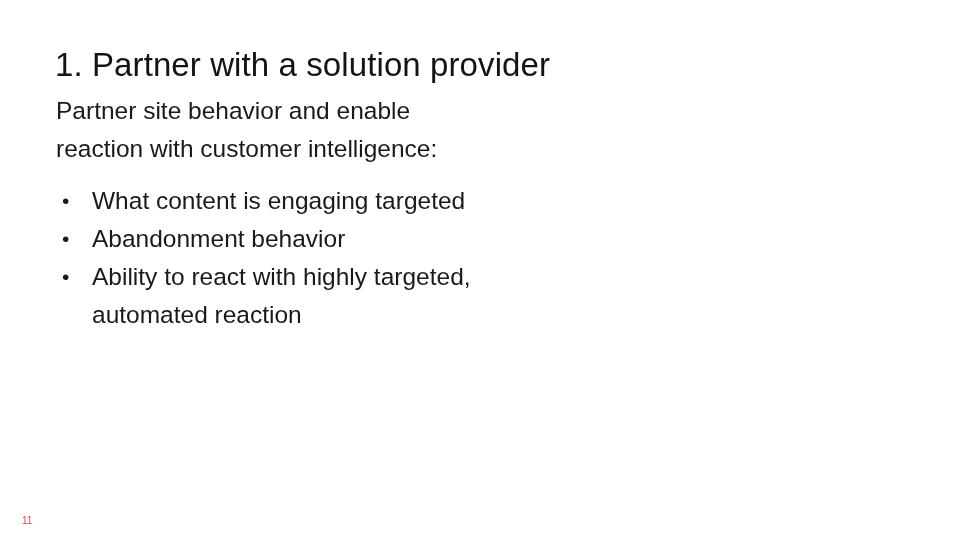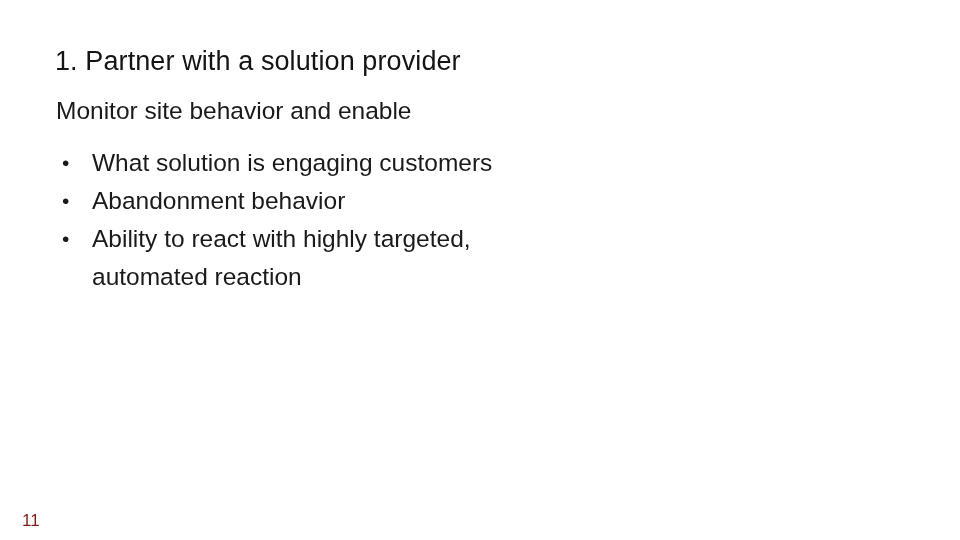--- a/index.html
+++ b/index.html
@@ -15,21 +15,21 @@
     width: 960px;
     height: 540px;
     background: #ffffff;
     overflow: hidden;
   }
   .slide-title {
     position: absolute;
     left: 55px;
     top: 22px;
     width: 850px;
-    font-size: 27px;
+    font-size: 33px;
     line-height: 42px;
     font-weight: 400;
     color: #141414;
     letter-spacing: 0.1px;
     white-space: nowrap;
   }
   .body-block {
     position: absolute;
     left: 56px;
     top: 92px;
@@ -69,43 +69,44 @@
     color: #1a1a1a;
     text-align: left;
   }
   .bullet-text {
     display: block;
   }
   .page-number {
     position: absolute;
     left: 22px;
     bottom: 11px;
-    font-size: 17px;
+    font-size: 10px;
     line-height: 16px;
-    color: #7f1d1d;
+    color: #ef4444;
     font-weight: 400;
   }
 </style>
 </head>
 <body>
 
 <div class="slide">
 
   <h1 class="slide-title">1. Partner with a solution provider</h1>
 
   <div class="body-block">
 
     <div class="intro">
-      <span class="line">Monitor site behavior and enable</span>
+      <span class="line">Partner site behavior and enable</span>
+      <span class="line">reaction with customer intelligence:</span>
     </div>
 
     <ul class="bullet-list">
       <li class="bullet-item">
         <span class="bullet-marker">•</span>
-        <span class="bullet-text">What solution is engaging customers</span>
+        <span class="bullet-text">What content is engaging targeted</span>
       </li>
       <li class="bullet-item">
         <span class="bullet-marker">•</span>
         <span class="bullet-text">Abandonment behavior</span>
       </li>
       <li class="bullet-item">
         <span class="bullet-marker">•</span>
         <span class="bullet-text">Ability to react with highly targeted, automated reaction</span>
       </li>
     </ul>

